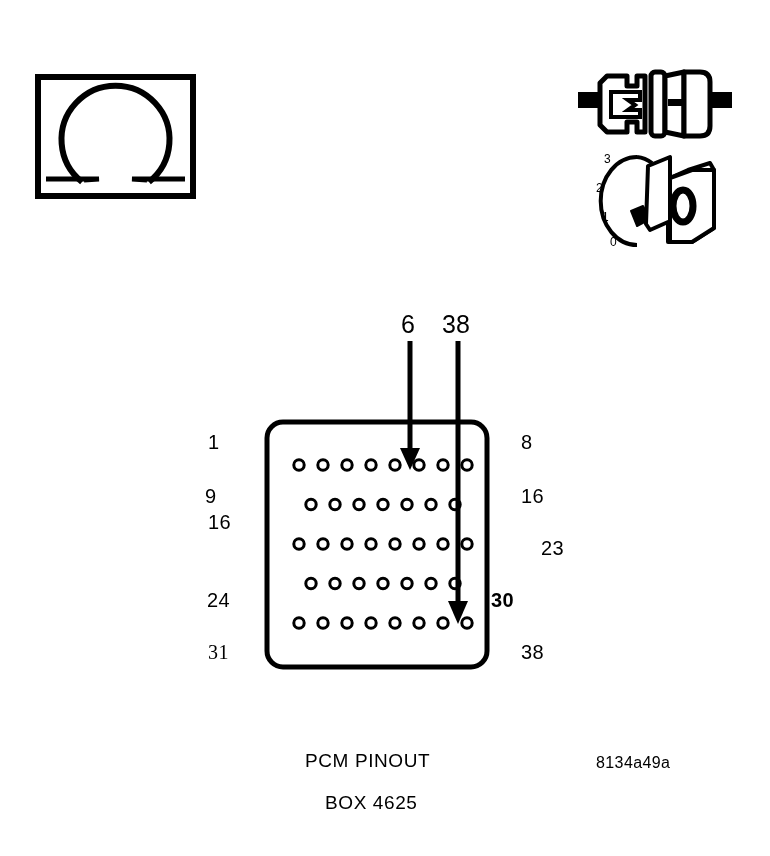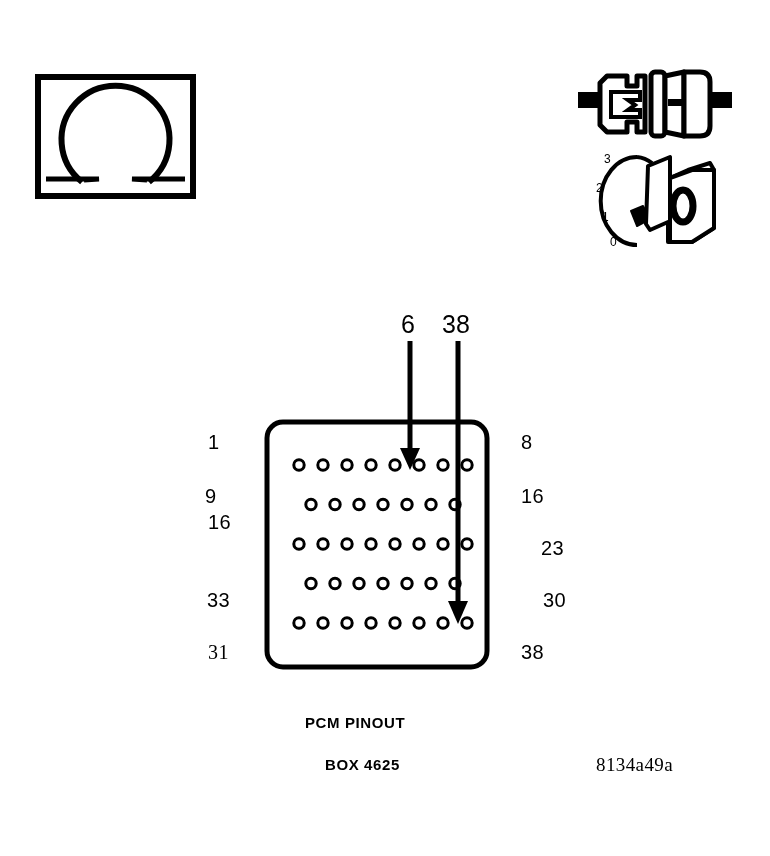--- a/index.html
+++ b/index.html
@@ -31,29 +31,29 @@
   .pin-label {
     font-size: 20px;
     font-weight: 400;
     letter-spacing: 0.5px;
   }
   .arrow-label {
     font-size: 25px;
     font-weight: 400;
   }
   .caption {
-    font-size: 15px;
-    font-weight: bold;
+    font-size: 19px;
+    font-weight: normal;
     letter-spacing: 0.6px;
+    margin-top: 36px;
   }
   .figure-id {
-    font-size: 19px;
+    font-size: 16px;
     font-weight: 400;
     letter-spacing: 0.4px;
-    font-family: Liberation Serif, serif;
   }
   .switch-num {
     font-size: 12px;
     font-weight: 400;
   }
 </style>
 </head>
 <body>
 
 <svg id="canvas" viewBox="0 0 770 856">
@@ -160,25 +160,25 @@
 <div class="txt switch-num" style="left:596px; top:182px;">2</div>
 <div class="txt switch-num" style="left:602px; top:211px;">1</div>
 <div class="txt switch-num" style="left:610px; top:236px;">0</div>
 
 <div class="txt arrow-label" style="left:401px; top:312px;">6</div>
 <div class="txt arrow-label" style="left:442px; top:312px;">38</div>
 
 <div class="txt pin-label" style="left:208px; top:432px;">1</div>
 <div class="txt pin-label" style="left:205px; top:486px;">9</div>
 <div class="txt pin-label" style="left:208px; top:512px;">16</div>
-<div class="txt pin-label" style="left:207px; top:590px;">33</div>
+<div class="txt pin-label" style="left:207px; top:590px;">24</div>
 <div class="txt pin-label" style="left:208px; top:642px;font-family:Liberation Serif, serif;">31</div>
 
 <div class="txt pin-label" style="left:521px; top:432px;">8</div>
 <div class="txt pin-label" style="left:521px; top:486px;">16</div>
 <div class="txt pin-label" style="left:521px; top:538px;margin-left:20px;">23</div>
-<div class="txt pin-label" style="left:543px; top:590px;">30</div>
+<div class="txt pin-label" style="left:491px; top:590px;font-weight:bold;">30</div>
 <div class="txt pin-label" style="left:521px; top:642px;">38</div>
 
 <div class="txt caption" style="left:305px; top:715px;">PCM PINOUT</div>
 <div class="txt caption" style="left:325px; top:757px;">BOX 4625</div>
 
 <div class="txt figure-id" style="left:596px; top:755px;">8134a49a</div>
 
 </body></html>

